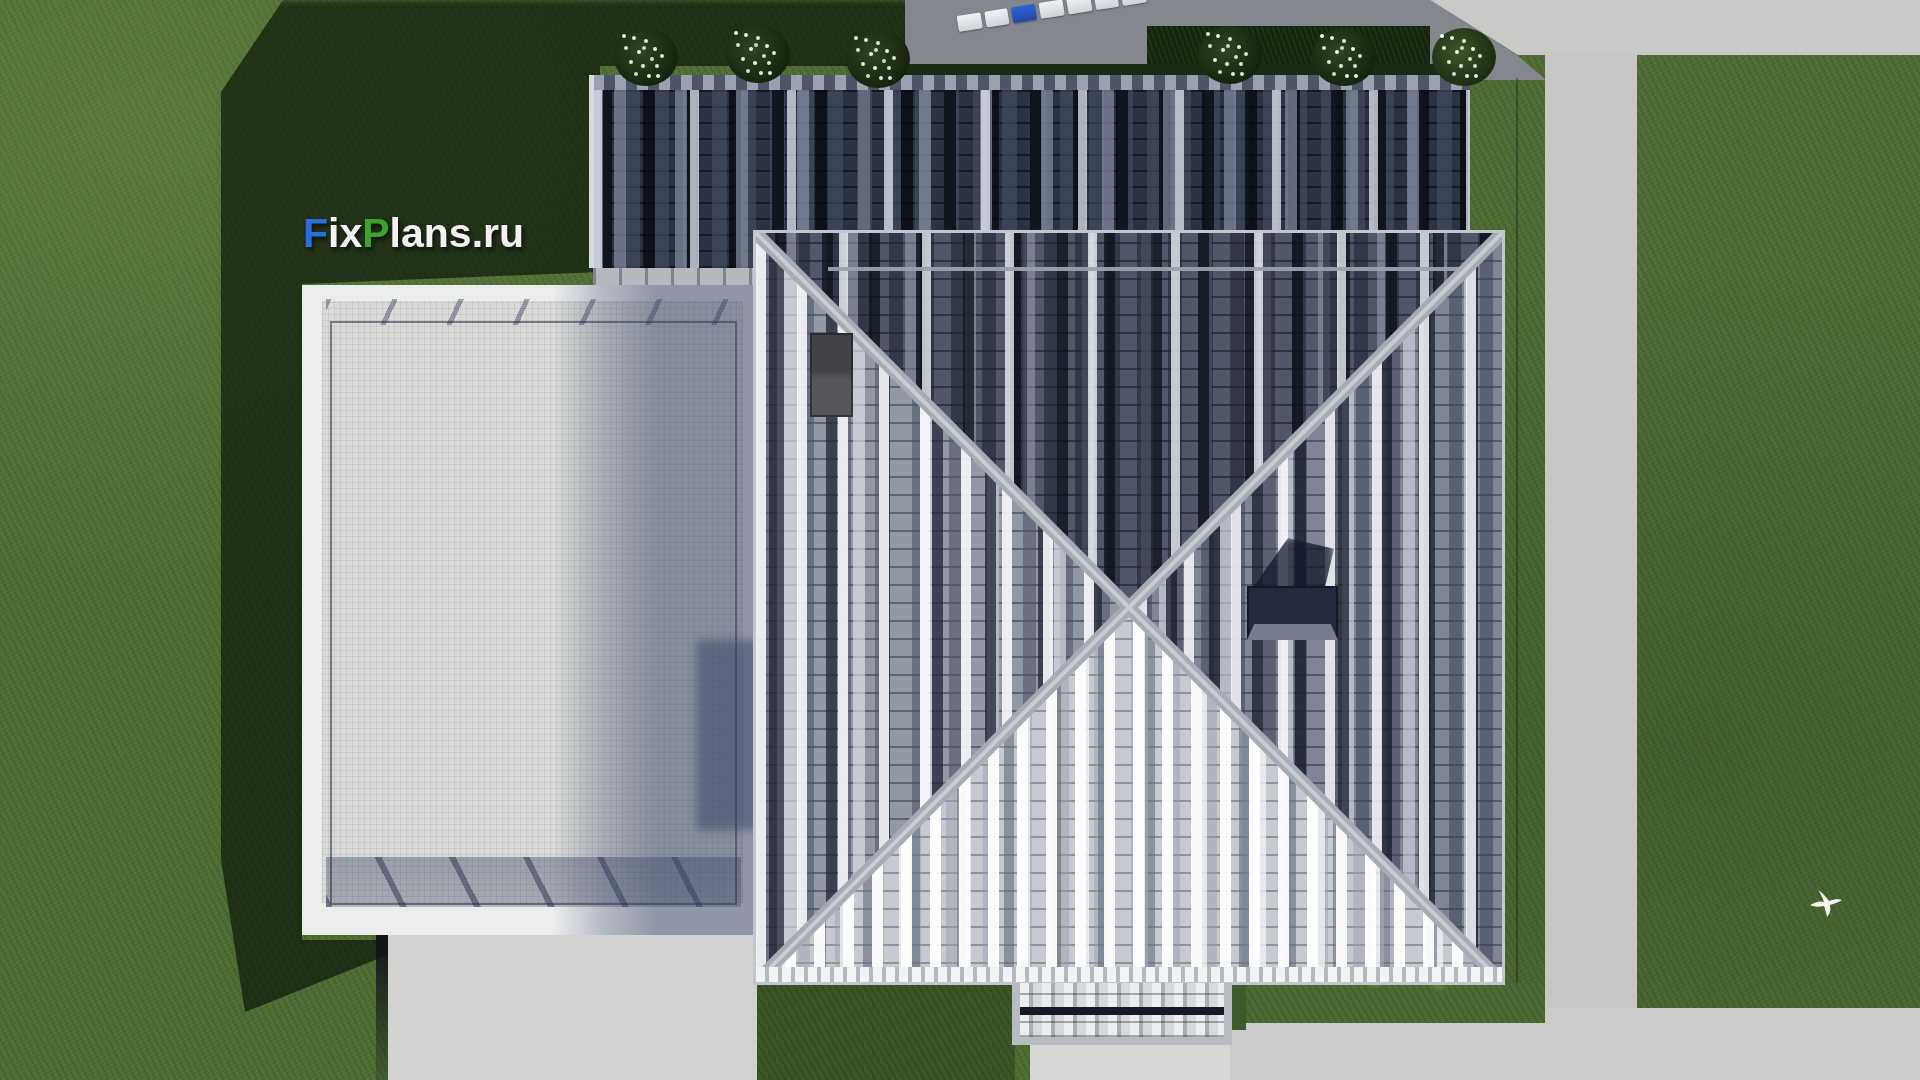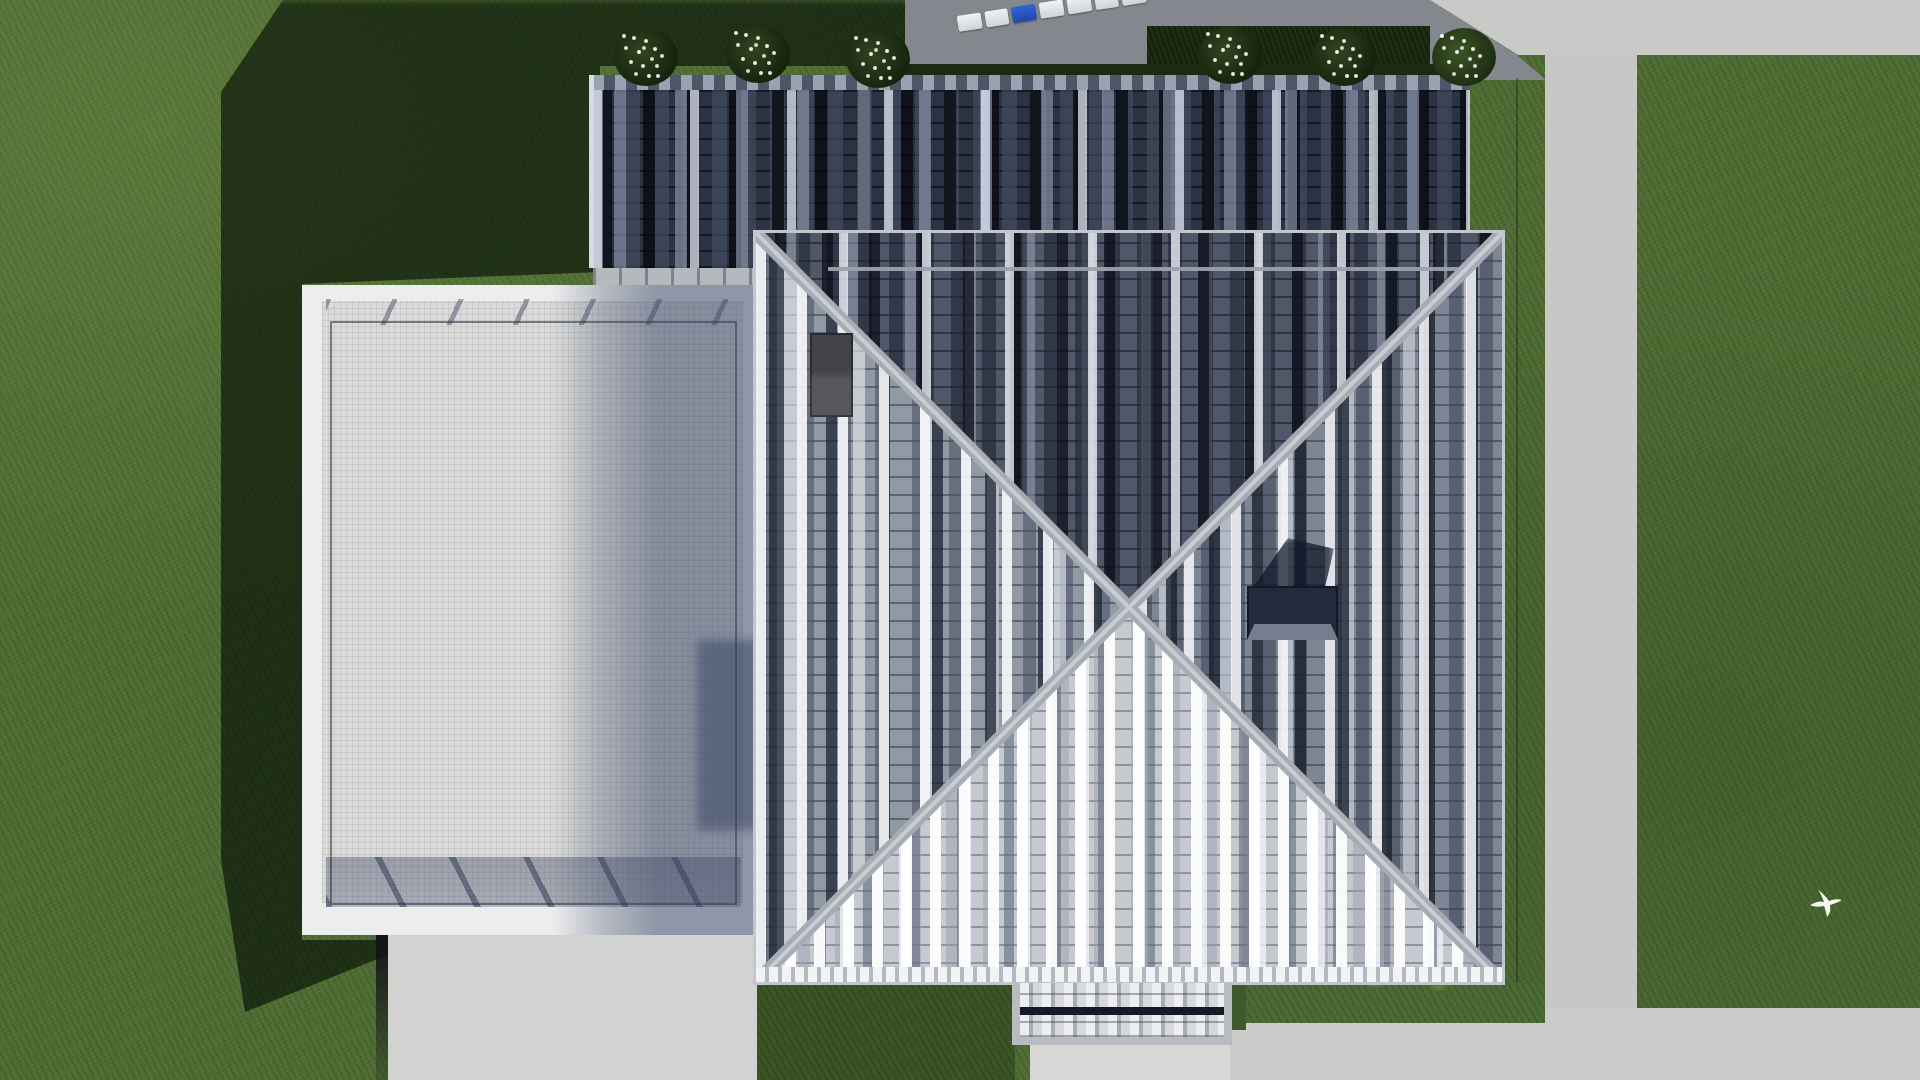--- a/index.html
+++ b/index.html
@@ -243,14 +243,17 @@
   <div class="abs bush" style="left:726px;top:25px;"></div>
   <div class="abs bush" style="left:846px;top:30px;"></div>
   <div class="abs bush" style="left:1198px;top:26px;"></div>
   <div class="abs bush" style="left:1312px;top:28px;"></div>
   <div class="abs bush lit" style="left:1432px;top:28px;"></div>
 
   <svg class="abs bird" viewBox="0 0 36 32">
     <path d="M2 17 C9 13 13 13 16 14 C14 9 13 6 10 2 C16 6 19 10 21 13 C26 11 31 11 34 12 C29 15 25 16 22 17 C23 22 22 26 19 29 C18 24 17 20 16 18 C11 19 6 19 2 17 Z" fill="#f4f5f2"></path>
   </svg>
 
+  <div class="abs logo">
+    <span class="logo-blue">F</span><span class="logo-white">ix</span><span class="logo-green">P</span><span class="logo-white">lans.ru</span>
+  </div>
 
 </div>
 
 </body></html>

